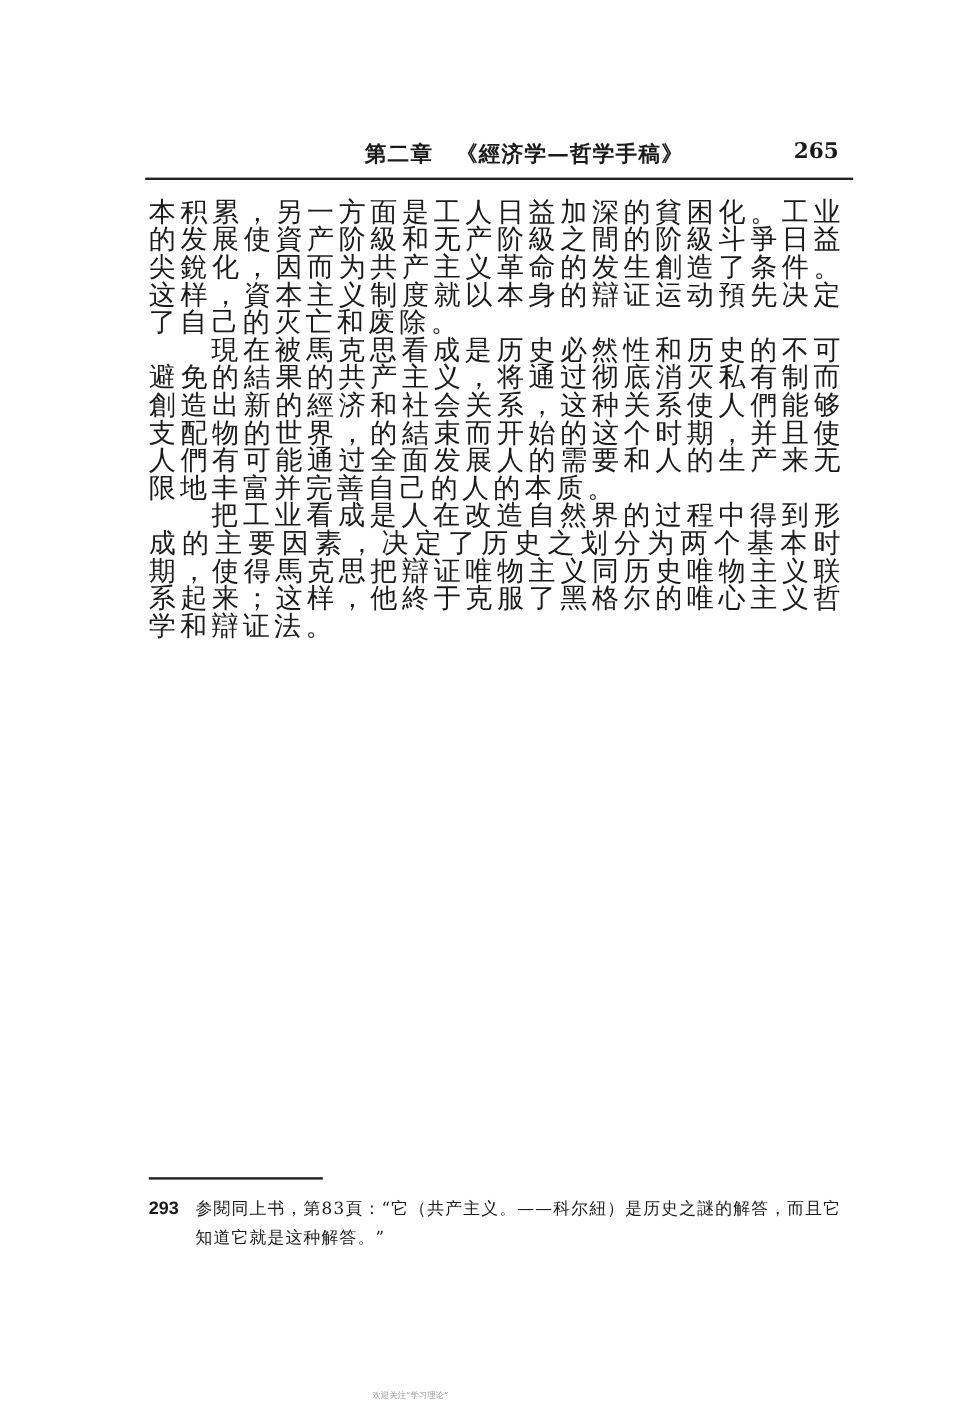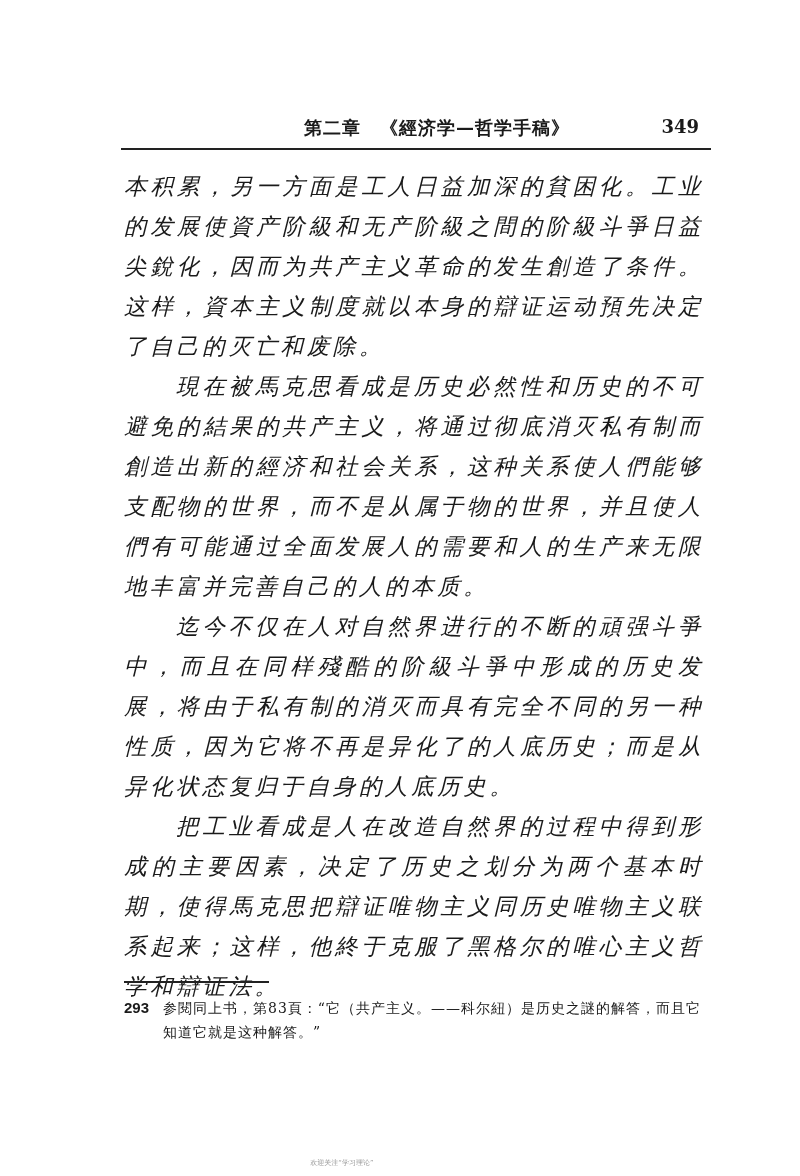--- a/index.html
+++ b/index.html
@@ -4,44 +4,43 @@
 <style>
   html, body { margin: 0; padding: 0; background: #ffffff; }
   body { width: 800px; height: 1176px; position: relative; overflow: hidden;
          font-family: "DejaVu Serif", "Liberation Serif", serif; color: #1a1a1a; }
   .page { position: absolute; left: 16px; top: 0; width: 800px; height: 1176px; padding-left: 29px; }
   .running-head { position: absolute; left: 105px; top: 112px; width: 590px; height: 30px; }
   .running-title { position: absolute; left: 183px; top: 4px; font-size: 18px; font-weight: bold; letter-spacing: 1px; white-space: nowrap; }
   .page-number { position: absolute; right: 12px; top: 4px; font-size: 18px; font-weight: bold; }
   .head-rule { position: absolute; left: 105px; top: 148px; width: 590px; height: 0; border-top: 2px solid #222; }
   .body-text { position: absolute; left: 108px; top: 166px; width: 580px; }
-  .para { margin: 0; font-size: 22.5px; line-height: 40px; letter-spacing: 3.6px; text-align: justify; text-align-last: left; font-style: italic; }
+  .para { margin: 0; font-size: 22.5px; line-height: 23px; letter-spacing: 3.6px; text-align: justify; text-align-last: left; }
   .para.indent { text-indent: 52px; }
   .para.no-indent { text-indent: 0; }
   sup { font-size: 12px; font-weight: bold; vertical-align: 8px; letter-spacing: 0; }
   .fn-rule { position: absolute; left: 108px; top: 981px; width: 145px; border-top: 2px solid #222; }
   .footnote { position: absolute; left: 108px; top: 996px; width: 580px; font-size: 14px; line-height: 24px; }
   .fn-num { position: absolute; left: 0; top: 0; font-weight: bold; font-family: "Liberation Sans", sans-serif; font-size: 15px; }
   .fn-text { margin-left: 39px; letter-spacing: 1px; }
   .watermark { position: absolute; left: 0; width: 652px; top: 1158px; text-align: center; font-size: 7px; color: #999; font-family: "DejaVu Sans", sans-serif; }
 </style>
 </head>
 <body>
 
 <div class="page">
   <div class="running-head">
     <span class="running-title">第二章　《經济学—哲学手稿》</span>
-    <span class="page-number">349</span>
+    <span class="page-number">265</span>
   </div>
   <div class="head-rule"></div>
 
   <div class="body-text">
     <p class="para no-indent">本积累，另一方面是工人日益加深的貧困化。工业的发展使資产阶級和无产阶級之間的阶級斗爭日益尖銳化，因而为共产主义革命的发生創造了条件。这样，資本主义制度就以本身的辯证运动預先决定了自己的灭亡和废除。</p>
-    <p class="para indent">現在被馬克思看成是历史必然性和历史的不可避免的結果的共产主义，将通过彻底消灭私有制而創造出新的經济和社会关系，这种关系使人們能够支配物的世界，而不是从属于物的世界，并且使人們有可能通过全面发展人的需要和人的生产来无限地丰富并完善自己的人的本质。</p>
-    <p class="para indent">迄今不仅在人对自然界进行的不断的頑强斗爭中，而且在同样殘酷的阶級斗爭中形成的历史发展，将由于私有制的消灭而具有完全不同的另一种性质，因为它将不再是异化了的人底历史；而是从异化状态复归于自身的人底历史。</p>
+    <p class="para indent">現在被馬克思看成是历史必然性和历史的不可避免的結果的共产主义，将通过彻底消灭私有制而創造出新的經济和社会关系，这种关系使人們能够支配物的世界，的結束而开始的这个时期，并且使人們有可能通过全面发展人的需要和人的生产来无限地丰富并完善自己的人的本质。</p>
     <p class="para indent">把工业看成是人在改造自然界的过程中得到形成的主要因素，决定了历史之划分为两个基本时期，使得馬克思把辯证唯物主义同历史唯物主义联系起来；这样，他終于克服了黑格尔的唯心主义哲学和辯证法。</p>
   </div>
 
   <div class="fn-rule"></div>
   <div class="footnote">
     <span class="fn-num">293</span>
     <div class="fn-text">参閱同上书，第83頁：“它（共产主义。——科尔紐）是历史之謎的解答，而且它知道它就是这种解答。”</div>
   </div>
 
   <div class="watermark">欢迎关注“学习理论”</div>

